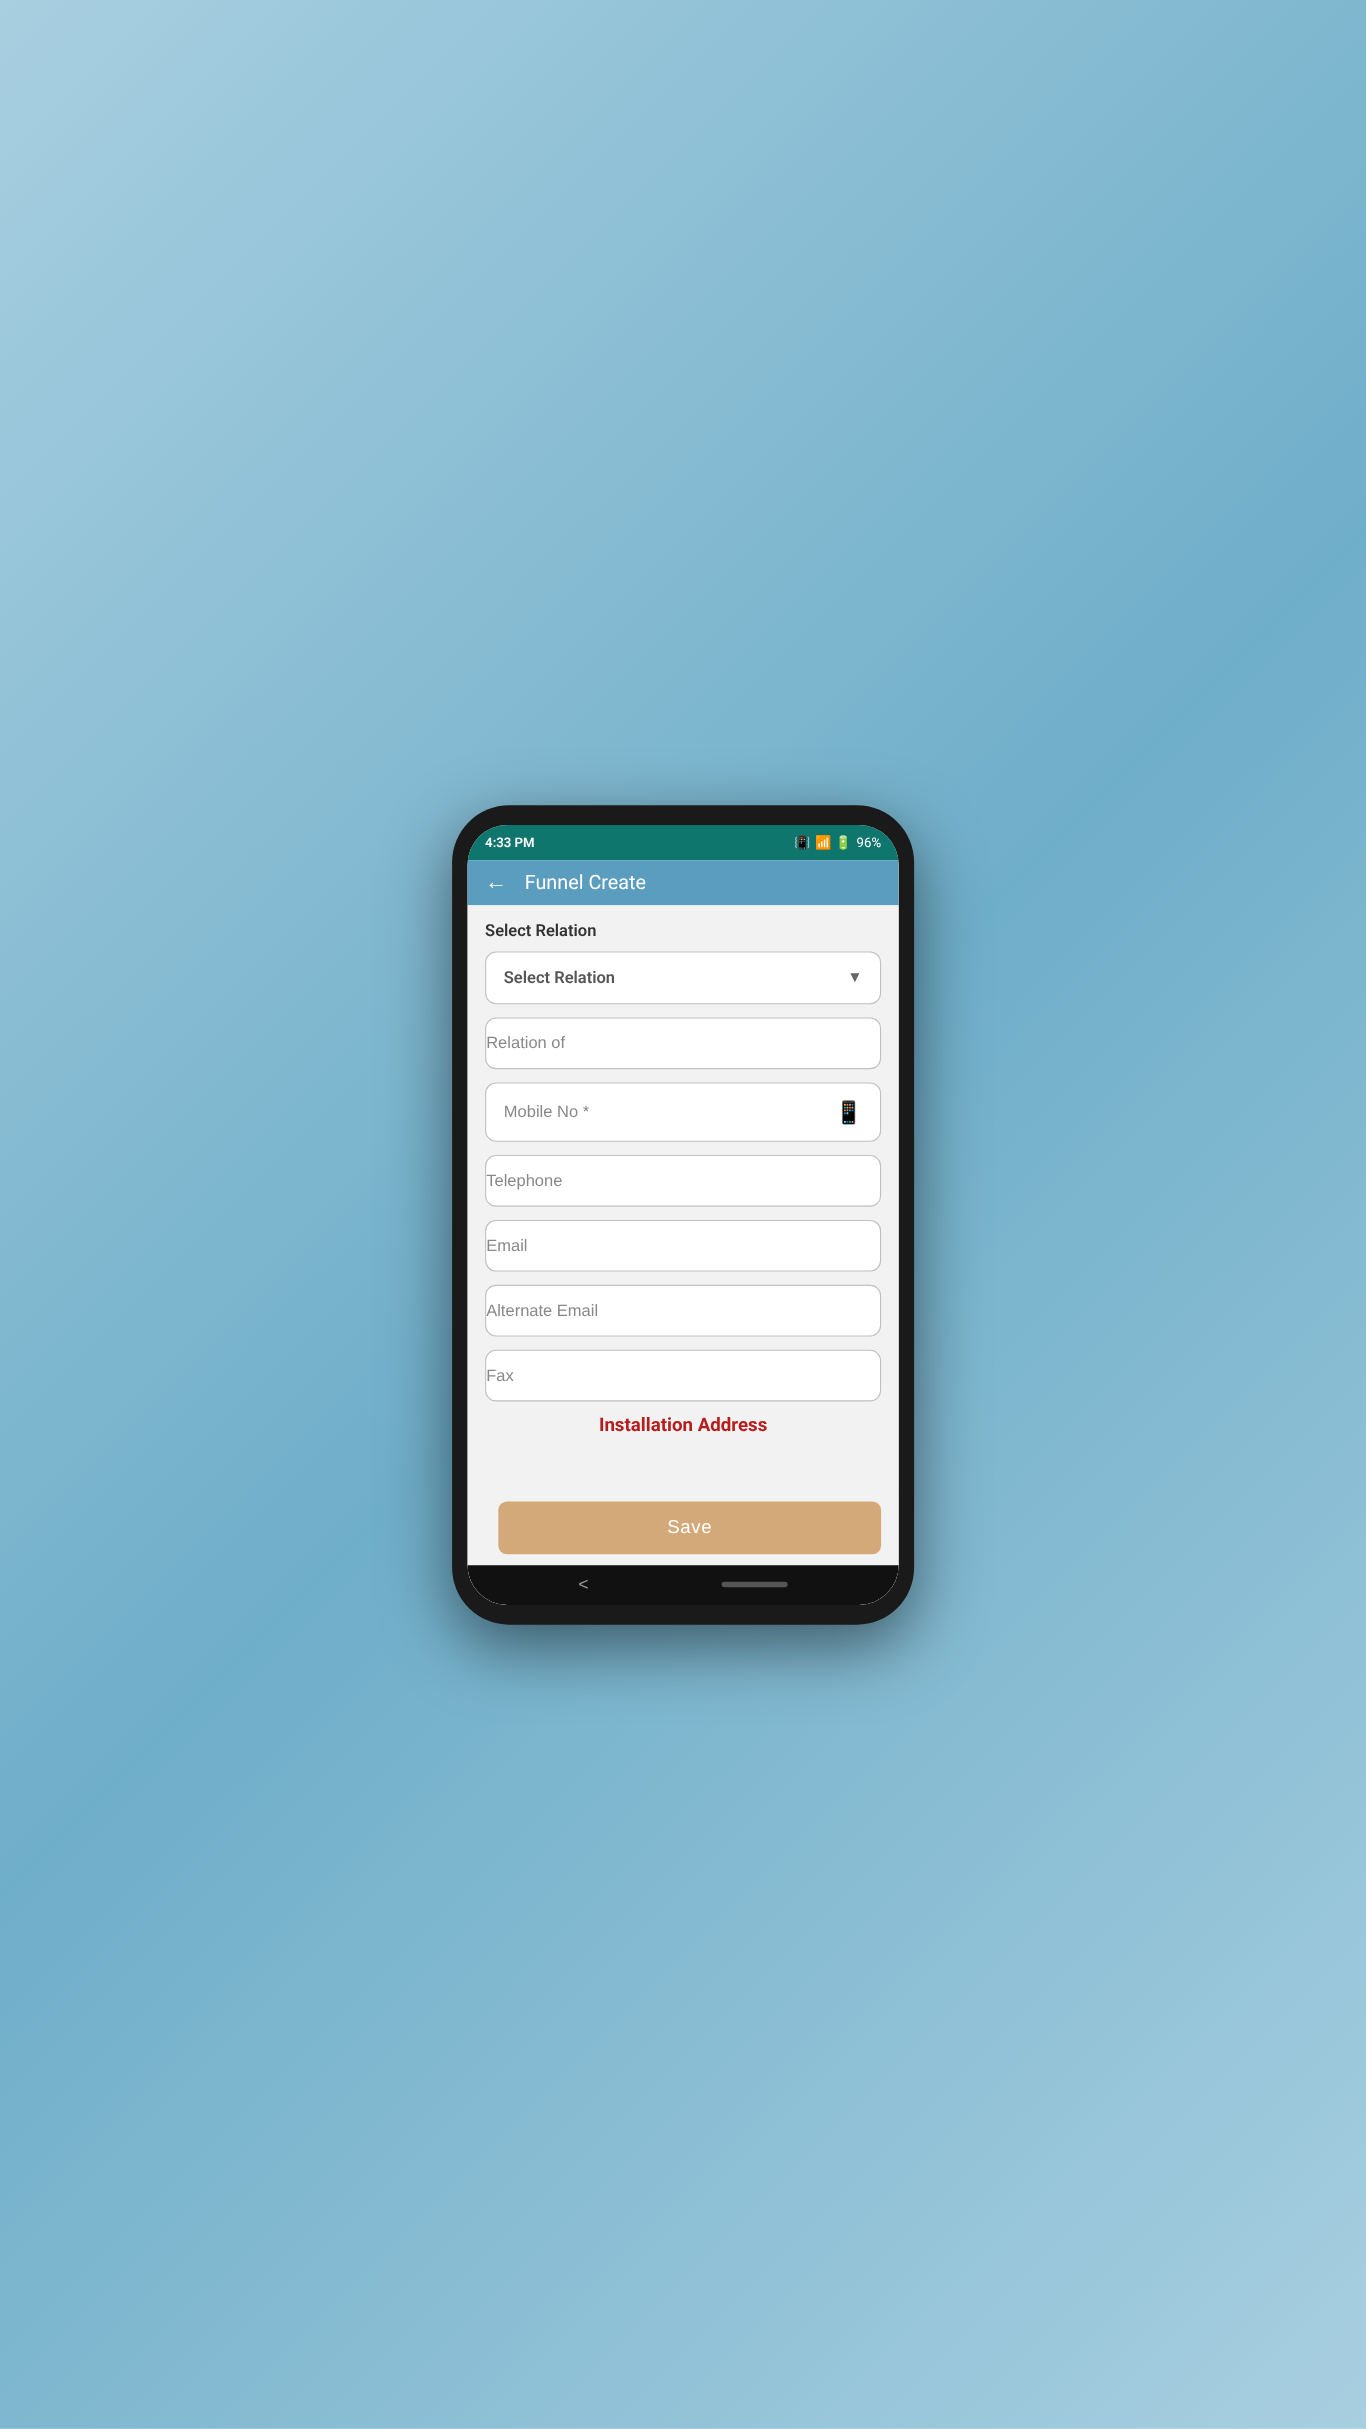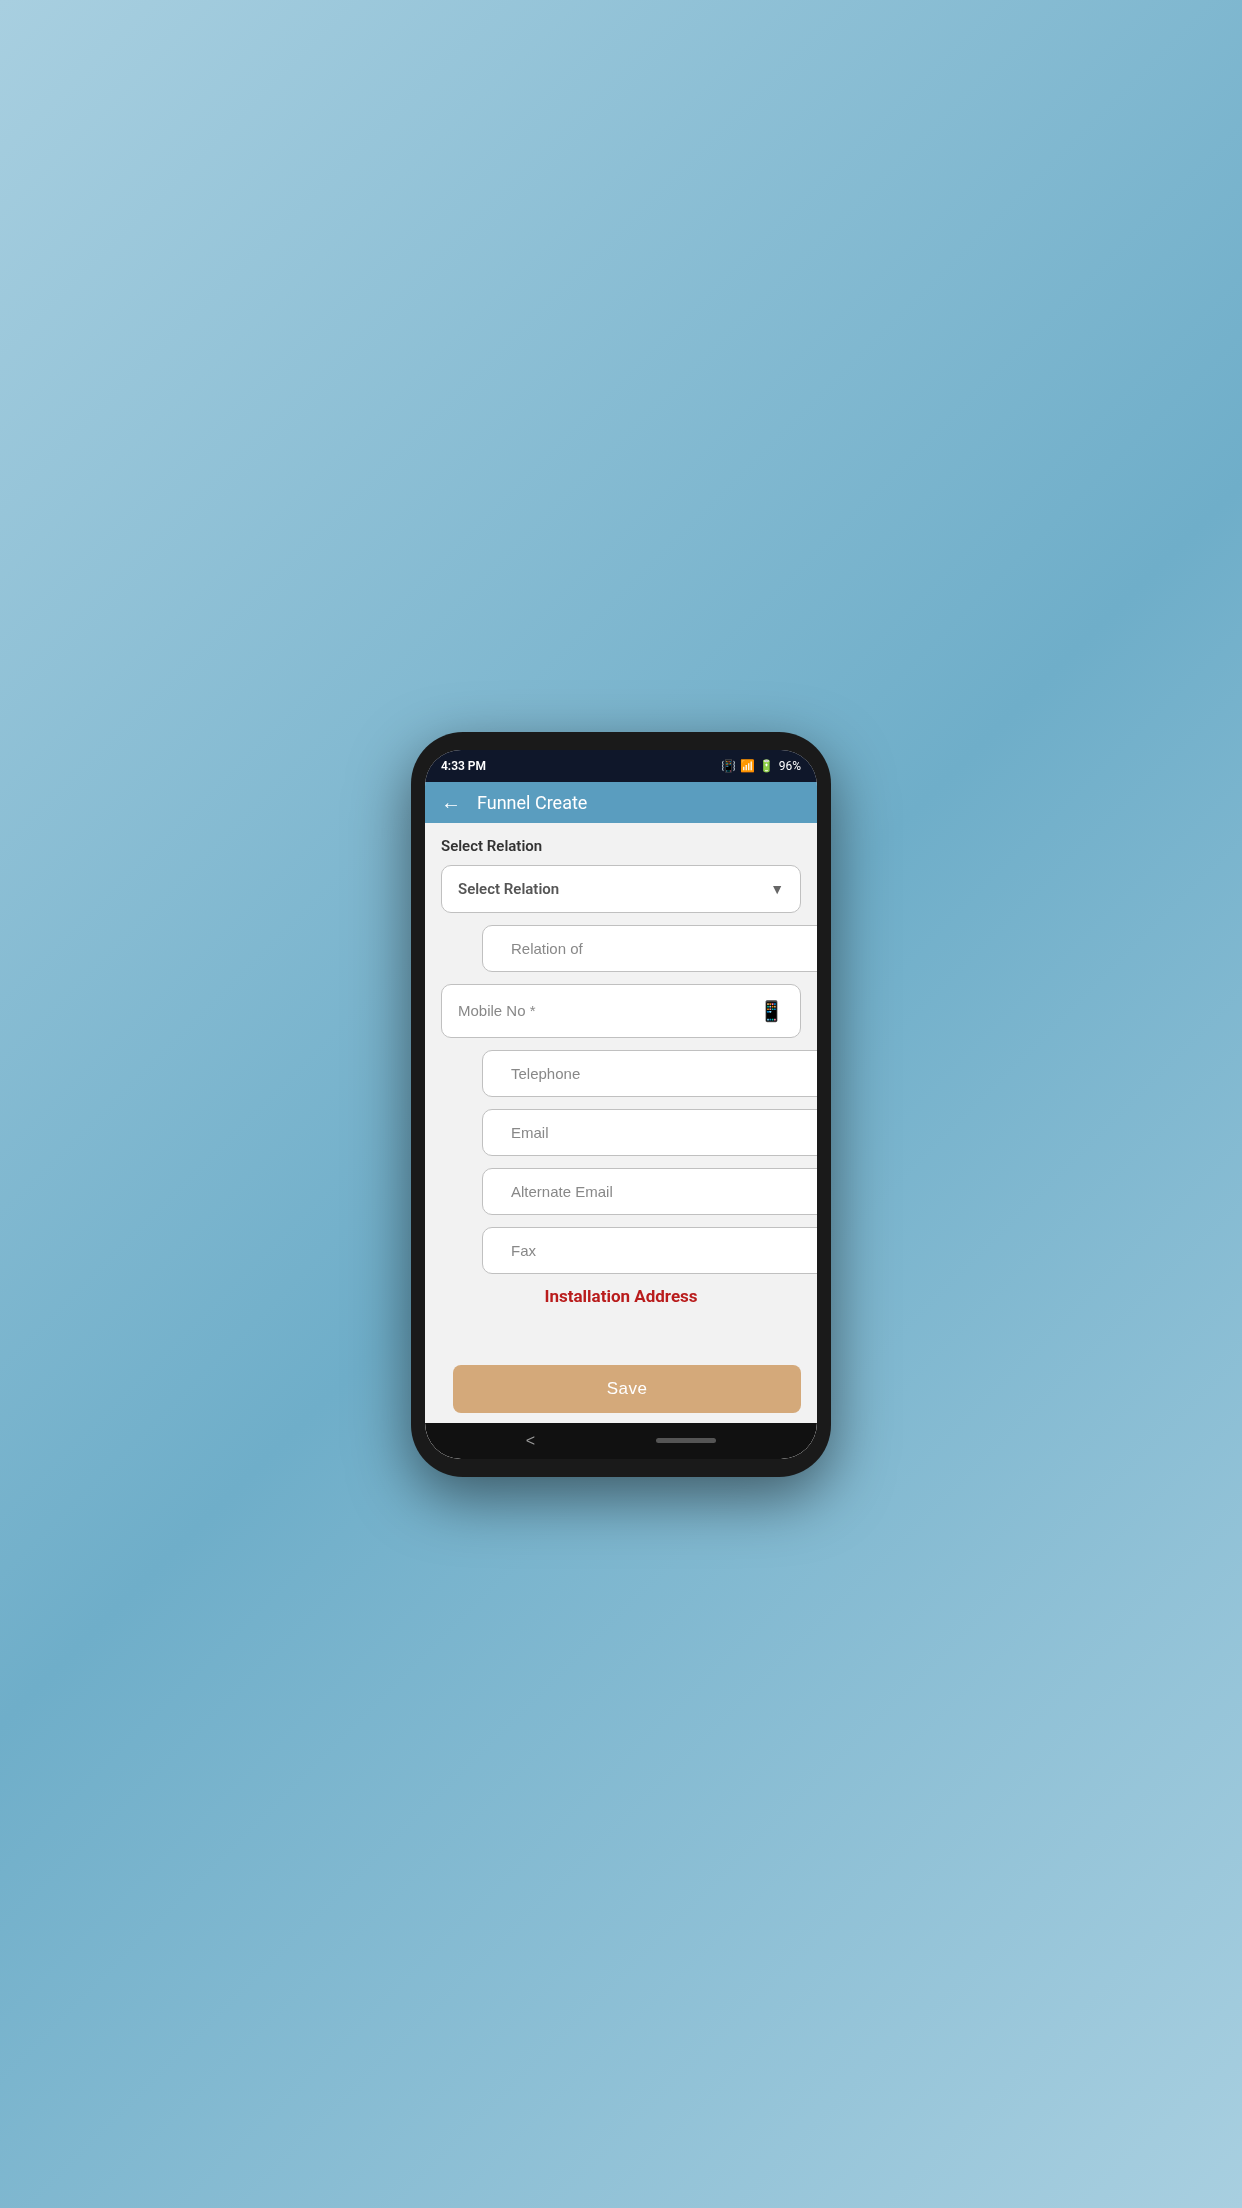--- a/index.html
+++ b/index.html
@@ -30,21 +30,21 @@
       flex: 1;
       background: #f2f2f2;
       border-radius: 36px;
       overflow: hidden;
       display: flex;
       flex-direction: column;
     }
 
     
     .status-bar {
-      background: #0f172a;
+      background: #0f766e;
       display: flex;
       justify-content: space-between;
       align-items: center;
       padding: 6px 16px;
       height: 32px;
       gap: 40px;
     }
 
     .status-time {
       color: white;
@@ -128,29 +128,28 @@
 
     .select-arrow {
       color: #666;
       font-size: 14px;
     }
 
     .input-field {
       background: white;
       border: 1.5px solid #c0c0c0;
       border-radius: 10px;
-      padding: 14px 28px;
+      padding: 14px 0;
       width: 100%;
       font-size: 15px;
       color: #888;
       outline: none;
       display: flex;
       align-items: center;
       justify-content: space-between;
-      margin-left: 41px;
     }
 
     .input-field input {
       border: none;
       outline: none;
       background: transparent;
       font-size: 15px;
       color: #888;
       width: 100%;
     }

